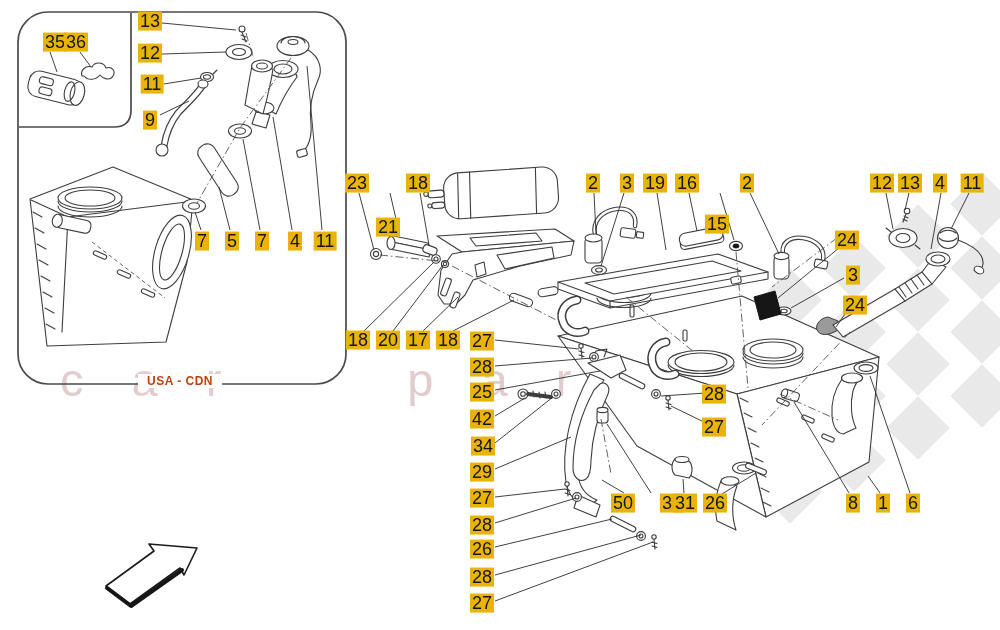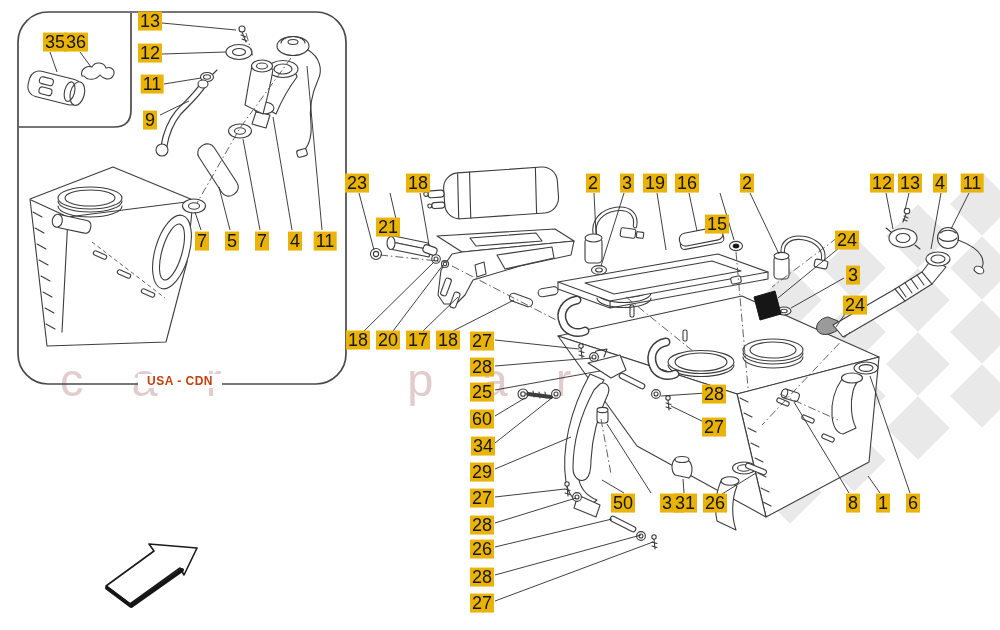--- a/index.html
+++ b/index.html
@@ -422,21 +422,21 @@
       <div class="callout" style="left: 847px; top: 240px;">24</div>
       <div class="callout" style="left: 853px; top: 275px;">3</div>
       <div class="callout" style="left: 855px; top: 305px;">24</div>
       <div class="callout" style="left: 358px; top: 340px;">18</div>
       <div class="callout" style="left: 388px; top: 340px;">20</div>
       <div class="callout" style="left: 418px; top: 340px;">17</div>
       <div class="callout" style="left: 448px; top: 340px;">18</div>
       <div class="callout" style="left: 482px; top: 341px;">27</div>
       <div class="callout" style="left: 482px; top: 367px;">28</div>
       <div class="callout" style="left: 482px; top: 392px;">25</div>
-      <div class="callout" style="left: 482px; top: 419px;">60</div>
+      <div class="callout" style="left: 482px; top: 419px;">42</div>
       <div class="callout" style="left: 483px; top: 446px;">34</div>
       <div class="callout" style="left: 482px; top: 472px;">29</div>
       <div class="callout" style="left: 482px; top: 498px;">27</div>
       <div class="callout" style="left: 482px; top: 525px;">28</div>
       <div class="callout" style="left: 482px; top: 549px;">26</div>
       <div class="callout" style="left: 482px; top: 577px;">28</div>
       <div class="callout" style="left: 482px; top: 603px;">27</div>
       <div class="callout" style="left: 623px; top: 503px;">50</div>
       <div class="callout" style="left: 672px; top: 503px;">32</div>
       <div class="callout" style="left: 685px; top: 503px;">31</div>

